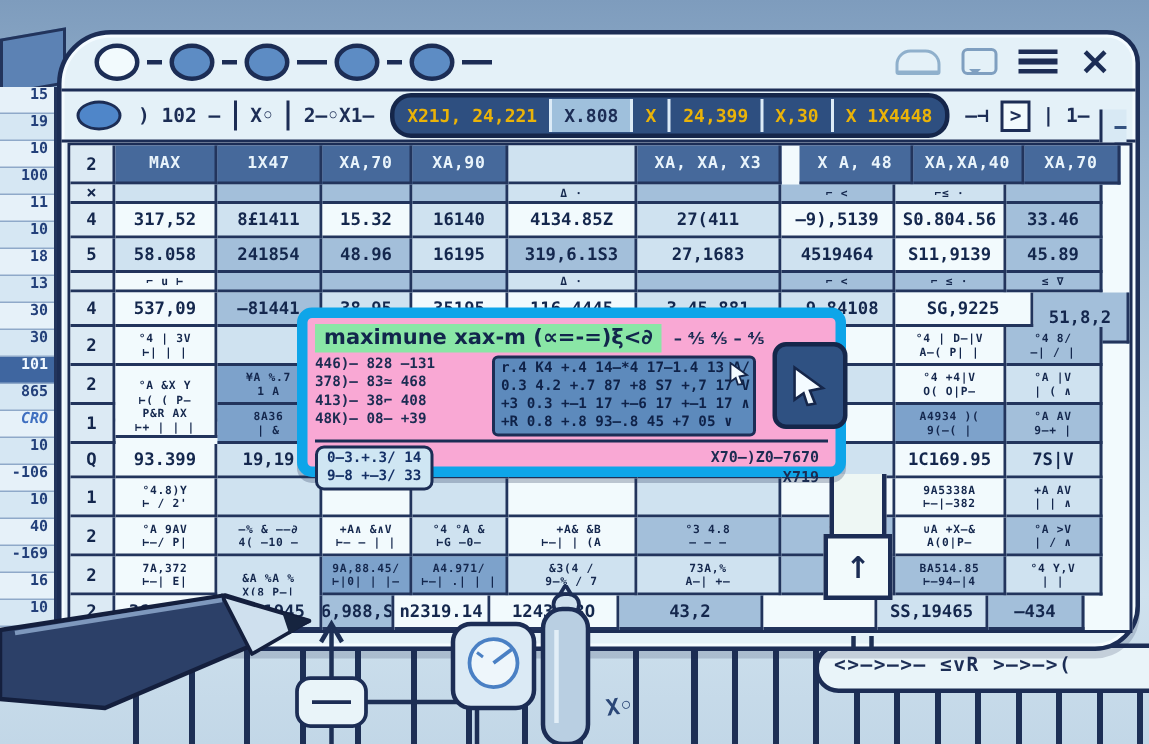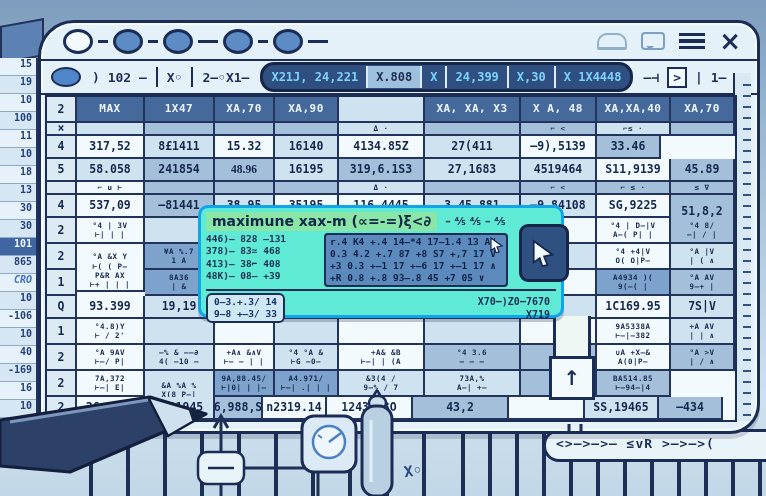--- a/index.html
+++ b/index.html
@@ -40,21 +40,21 @@
   .icon-chat:after{content:"";position:absolute;left:3px;bottom:-6px;border:4px solid transparent;border-top-color:#7f9fc0;}
   .icon-menu{display:flex;flex-direction:column;gap:3px;}
   .icon-menu i{display:block;width:26px;height:3.5px;background:#1c2d55;}
   .icon-close{font:bold 26px "DejaVu Sans",sans-serif;color:#1c2d55;line-height:20px;}
   
   .formulabar{position:absolute;left:0;top:38px;right:0;height:32px;border-bottom:2.5px solid #1c2d55;display:flex;align-items:center;padding-left:10px;font:bold 13px "DejaVu Sans Mono",monospace;color:#1c2d55;}
   .name-oval{width:26px;height:16px;border:2.5px solid #1c2d55;border-radius:50%;background:#4f86c9;margin-right:6px;flex:none;}
   .fb-item{margin:0 5px;white-space:nowrap;}
   .fb-div{width:2px;height:20px;background:#1c2d55;margin:0 4px;flex:none;}
   .pill{display:flex;align-items:center;height:24px;background:#2e4f80;border:3px solid #15264a;border-radius:14px;margin:0 6px;overflow:hidden;flex:none;}
-  .pill-seg{padding:0 8px;font:bold 12px "DejaVu Sans Mono",monospace;color:#7dd3fc;border-right:2px solid #dcebf7;line-height:22px;white-space:nowrap;}
+  .pill-seg{padding:0 8px;font:bold 12px "DejaVu Sans Mono",monospace;color:#eab308;border-right:2px solid #dcebf7;line-height:22px;white-space:nowrap;}
   .pill-seg:last-child{border-right:none;}
   .pill-seg.light{background:#9fc0dc;color:#1c2d55;}
   .fb-gt{border:2px solid #1c2d55;background:#f2fafd;padding:0 4px;margin:0 3px;line-height:17px;}
   
   .grid{position:absolute;left:4px;top:72px;border:2.5px solid #1c2d55;background:#f2fafd;z-index:1;}
   .grow{display:flex;}
   .cell,.gut{border-right:2px solid #22345c;border-bottom:2px solid #22345c;box-sizing:border-box;
     font:bold 11.5px "DejaVu Sans Mono","DejaVu Sans",monospace;color:#14274d;
     display:flex;align-items:center;justify-content:center;overflow:hidden;white-space:pre-line;text-align:center;line-height:1.1;}
   .gut{width:30px;background:#dceaf4;flex:none;}
@@ -62,21 +62,21 @@
   .cell.s1{background:#cfe2f0;}
   .cell.s2{background:#a3bfda;}
   .cell.s3{background:#46699b;color:#e9f4fb;}
   .cell.s4{background:#7da2cb;}
   .cell.hdr{font-size:11px;letter-spacing:.5px;}
   .cell.sym{font-size:7.5px;line-height:1.25;letter-spacing:.5px;}
   .ruler{position:absolute;right:6px;top:50px;bottom:10px;width:16px;background:#d8e9f4;border-left:2px solid #1c2d55;}
   .ruler .ticks{position:absolute;right:0;top:2px;bottom:2px;width:8px;background:repeating-linear-gradient(180deg,transparent 0 9px,#33517f 9px 11px);}
   
   .tooltip{position:absolute;left:157px;top:182px;width:366px;height:113px;z-index:6;
-    background:#5eead4;border:3px solid #0ea5e9;border-radius:10px;box-shadow:0 4px 0 rgba(25,40,75,.25);
+    background:#f9a8d4;border:7px solid #0ea5e9;border-radius:10px;box-shadow:0 4px 0 rgba(25,40,75,.25);
     padding:3px 5px;box-sizing:border-box;}
   .tt-titlerow{display:flex;align-items:center;height:21px;}
   .tt-title{background:#8ae6a6;color:#12264c;font:bold 14px "DejaVu Sans",sans-serif;padding:0 6px;line-height:19px;white-space:nowrap;}
   .tt-tail{font:bold 11px "DejaVu Sans",sans-serif;color:#1c2d55;margin-left:8px;white-space:nowrap;}
   .tt-body{display:flex;margin-top:1px;}
   .tt-left{width:118px;font:bold 9.5px "DejaVu Sans Mono","DejaVu Sans",monospace;color:#1b2c52;line-height:1.3;white-space:nowrap;}
   .tt-blue{flex:1;margin-right:48px;background:#5d8abc;border:2px solid #1c2d55;border-radius:4px;padding:1px 4px;
     font:bold 9.5px "DejaVu Sans Mono","DejaVu Sans",monospace;color:#0f2248;line-height:1.25;white-space:nowrap;overflow:hidden;position:relative;}
   .tt-bottom{display:flex;align-items:center;border-top:2px solid #1c2d55;margin-top:2px;padding-top:2px;}
   .tt-bleft{width:118px;font:bold 9.5px "DejaVu Sans Mono","DejaVu Sans",monospace;color:#1b2c52;line-height:1.3;white-space:nowrap;}
@@ -179,21 +179,21 @@
 
   <div class="grid">
       <div class="grow" style="height: 26px;">
         <div class="gut" style="height: 26px;">2</div>
         <div class="cell s3 hdr" style="width: 68px; height: 26px;">MAX</div>
         <div class="cell s3 hdr" style="width: 70px; height: 26px;">1X47</div>
         <div class="cell s3 hdr" style="width: 60px; height: 26px;">XA,70</div>
         <div class="cell s3 hdr" style="width: 64px; height: 26px;">XA,90</div>
         <div class="cell s1 hdr" style="width: 86px; height: 26px;"></div>
         <div class="cell s3 hdr" style="width: 96px; height: 26px;">XA, XA, X3</div>
-        <div class="cell s3 hdr" style="width: 76px; height: 26px;">X A, 48</div>
+        <div class="cell s3 hdr" style="width: 76px; height: 26px; margin-left: 12px;">X A, 48</div>
         <div class="cell s3 hdr" style="width: 74px; height: 26px;">XA,XA,40</div>
         <div class="cell s3 hdr" style="width: 64px; height: 26px;">XA,70</div>
       </div>
       <div class="grow" style="height: 13px;">
         <div class="gut" style="height: 13px;">×</div>
         <div class="cell s1 sym" style="width: 68px; height: 13px;"></div>
         <div class="cell s2 sym" style="width: 70px; height: 13px;"></div>
         <div class="cell s2 sym" style="width: 60px; height: 13px;"></div>
         <div class="cell s2 sym" style="width: 64px; height: 13px;"></div>
         <div class="cell s1 sym" style="width: 86px; height: 13px;">Δ ·</div>
@@ -204,27 +204,28 @@
       </div>
       <div class="grow" style="height: 23px;">
         <div class="gut" style="height: 23px;">4</div>
         <div class="cell s0" style="width: 68px; height: 23px;">317,52</div>
         <div class="cell s1" style="width: 70px; height: 23px;">8£1411</div>
         <div class="cell s0" style="width: 60px; height: 23px;">15.32</div>
         <div class="cell s1" style="width: 64px; height: 23px;">16140</div>
         <div class="cell s0" style="width: 86px; height: 23px;">4134.85Z</div>
         <div class="cell s1" style="width: 96px; height: 23px;">27(411</div>
         <div class="cell s0" style="width: 76px; height: 23px;">–9),5139</div>
+        <div class="cell s0" style="width: 74px; height: 23px;">S0.804.56</div>
         <div class="cell s2" style="width: 64px; height: 23px;">33.46</div>
       </div>
       <div class="grow" style="height: 23px;">
         <div class="gut" style="height: 23px;">5</div>
         <div class="cell s1" style="width: 68px; height: 23px;">58.058</div>
         <div class="cell s2" style="width: 70px; height: 23px;">241854</div>
-        <div class="cell s2" style="width: 60px; height: 23px; font-family: Liberation Serif, serif;">48.96</div>
+        <div class="cell s2" style="width: 60px; height: 23px;">48.96</div>
         <div class="cell s1" style="width: 64px; height: 23px;">16195</div>
         <div class="cell s2" style="width: 86px; height: 23px;">319,6.1S3</div>
         <div class="cell s1" style="width: 96px; height: 23px;">27,1683</div>
         <div class="cell s1" style="width: 76px; height: 23px;">4519464</div>
         <div class="cell s0" style="width: 74px; height: 23px;">S11,9139</div>
         <div class="cell s2" style="width: 64px; height: 23px;">45.89</div>
       </div>
       <div class="grow" style="height: 13px;">
         <div class="gut" style="height: 13px;"></div>
         <div class="cell s0 sym" style="width: 68px; height: 13px;">⌐ u ⊢</div>
@@ -239,21 +240,21 @@
       </div>
       <div class="grow" style="height: 23px;">
         <div class="gut" style="height: 23px;">4</div>
         <div class="cell s0" style="width: 68px; height: 23px;">537,09</div>
         <div class="cell s2" style="width: 70px; height: 23px;">–81441</div>
         <div class="cell s1" style="width: 60px; height: 23px;">38.95</div>
         <div class="cell s0" style="width: 64px; height: 23px;">35195</div>
         <div class="cell s0" style="width: 86px; height: 23px;">116.4445</div>
         <div class="cell s1" style="width: 96px; height: 23px;">3.45.881</div>
         <div class="cell s1" style="width: 76px; height: 23px;">–9.84108</div>
-        <div class="cell s0" style="width: 74px; height: 23px;">SG,9225</div>
+        <div class="cell s0" style="width: 92px; height: 23px;">SG,9225</div>
         <div class="cell s2" style="width: 64px; height: 34px;">51,8,2</div>
       </div>
       <div class="grow" style="height: 26px;">
         <div class="gut" style="height: 26px;">2</div>
         <div class="cell s0 sym" style="width: 68px; height: 26px;">°4 | 3V
 ⊢| | |</div>
         <div class="cell s1 sym" style="width: 70px; height: 26px;"></div>
         <div class="cell s0 sym" style="width: 60px; height: 26px;"></div>
         <div class="cell s1 sym" style="width: 64px; height: 26px;"></div>
         <div class="cell s0 sym" style="width: 86px; height: 26px;"></div>
@@ -328,21 +329,21 @@
         <div class="cell s0 sym" style="width: 68px; height: 26px;">°A 9AV
 ⊢—/ P|</div>
         <div class="cell s1 sym" style="width: 70px; height: 26px;">–% &amp; ––∂
 4( –10 –</div>
         <div class="cell s0 sym" style="width: 60px; height: 26px;">+A∧ &amp;∧V
 ⊢— – | |</div>
         <div class="cell s1 sym" style="width: 64px; height: 26px;">°4 °A &amp;
 ⊢G –0–</div>
         <div class="cell s0 sym" style="width: 86px; height: 26px; text-align: right;">+A&amp; &amp;B
 ⊢—| | (A</div>
-        <div class="cell s2 sym" style="width: 96px; height: 26px;">°4 3.6
+        <div class="cell s2 sym" style="width: 96px; height: 26px;">°3 4.8
 – – –</div>
         <div class="cell s2 sym" style="width: 76px; height: 26px;">%9
 A2</div>
         <div class="cell s0 sym" style="width: 74px; height: 26px;">∪A +X–&amp;
 A(0|P—</div>
         <div class="cell s2 sym" style="width: 64px; height: 26px;">°A &gt;V
 | / ∧</div>
       </div>
       <div class="grow" style="height: 26px;">
         <div class="gut" style="height: 26px;">2</div>
@@ -355,20 +356,22 @@
         <div class="cell s4 sym" style="width: 64px; height: 26px;">A4.971/
 ⊢—| .| | |</div>
         <div class="cell s1 sym" style="width: 86px; height: 26px;">&amp;3(4 /
 9–% / 7</div>
         <div class="cell s1 sym" style="width: 96px; height: 26px;">73A,%
 A–| +–</div>
         <div class="cell s2 sym" style="width: 76px; height: 26px;">)S8
 X–</div>
         <div class="cell s2 sym" style="width: 74px; height: 26px;">BA514.85
 ⊢—94–|4</div>
+        <div class="cell s1 sym" style="width: 64px; height: 26px;">°4 Y,V
+| |</div>
       </div>
       <div class="grow" style="height: 23px;">
         <div class="gut" style="height: 23px;">2</div>
         <div class="cell s0" style="width: 68px; height: 23px;">36,9122</div>
         <div class="cell s1" style="width: 70px; height: 23px;">1,91945</div>
         <div class="cell s2" style="width: 48px; height: 23px;">36,988,S5</div>
         <div class="cell s0" style="width: 64px; height: 23px;">n2319.14</div>
         <div class="cell s0" style="width: 86px; height: 23px;">1243.83O</div>
         <div class="cell s2" style="width: 96px; height: 23px;">43,2</div>
         <div class="cell s0" style="width: 76px; height: 23px;"></div>

